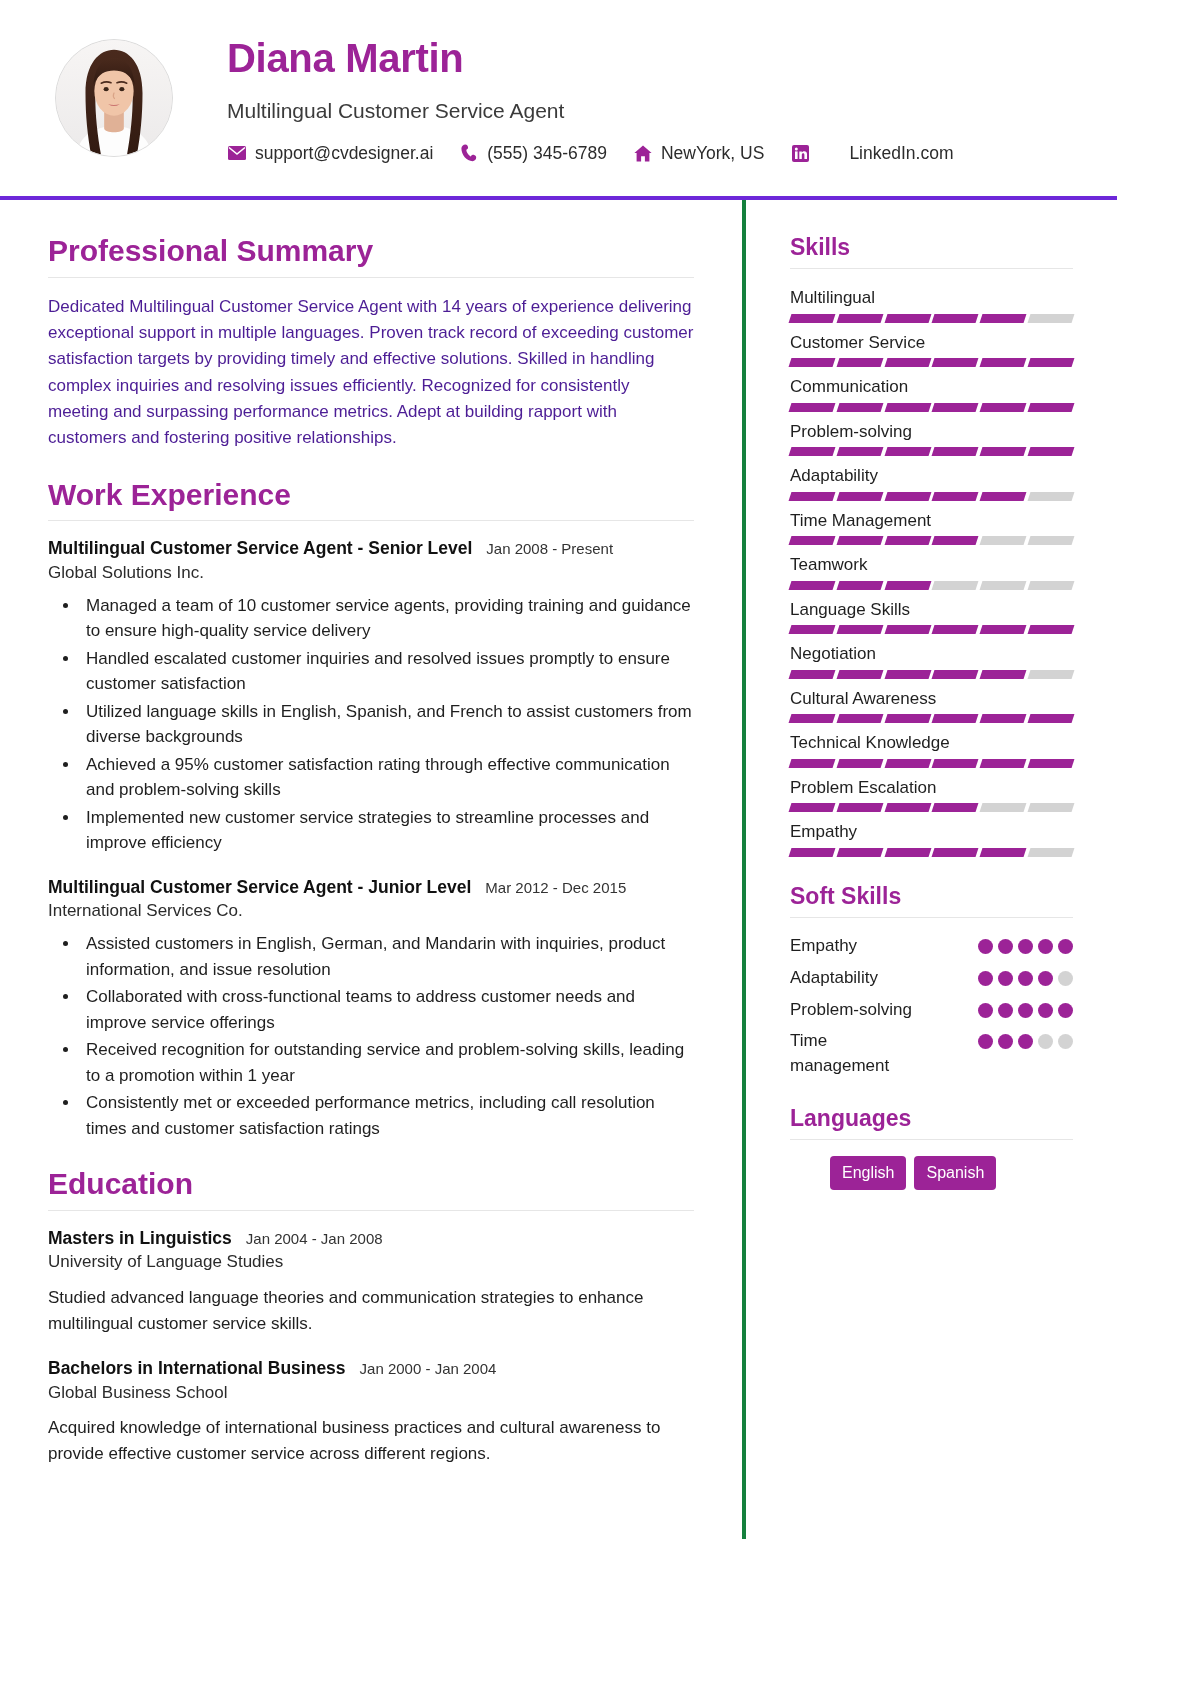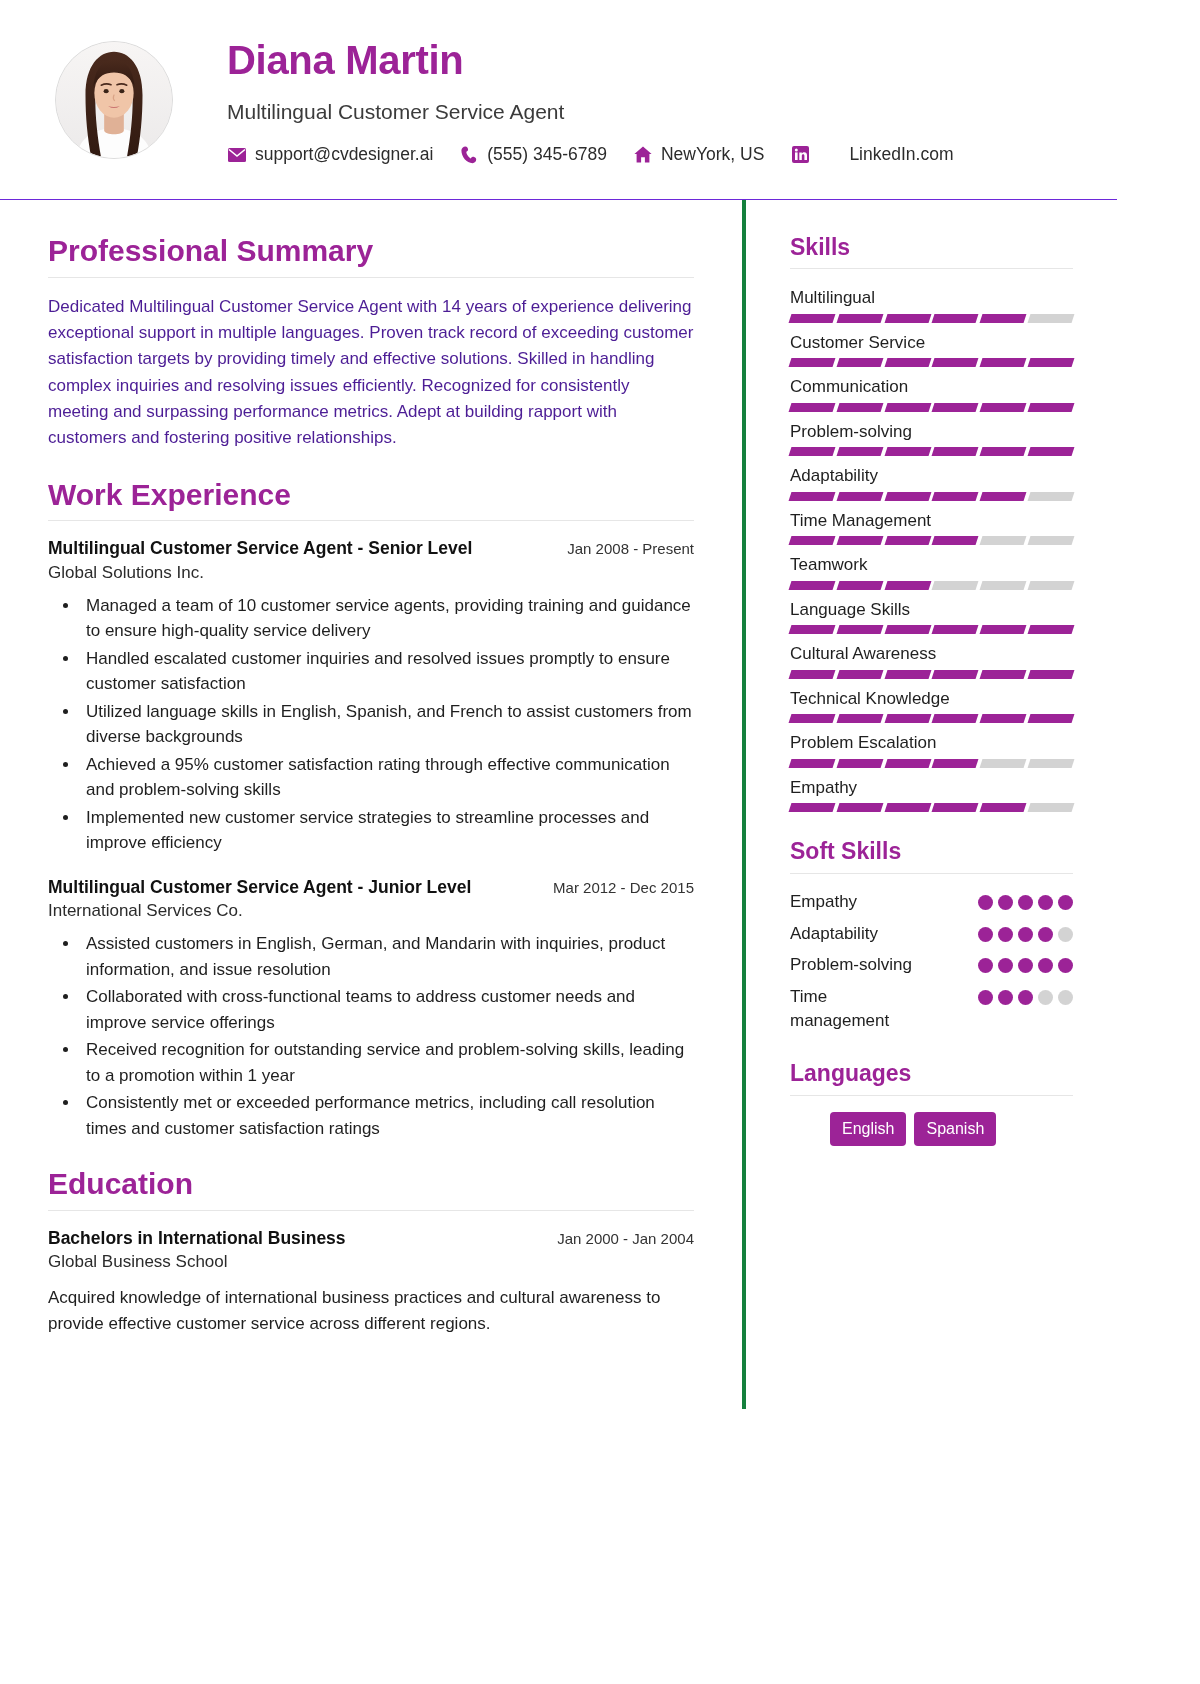--- a/index.html
+++ b/index.html
@@ -18,21 +18,21 @@
     background: #ffffff;
     position: relative;
     overflow: hidden;
   }
 
   
   .header {
     display: flex;
     align-items: center;
     padding: 22px 30px 22px 55px;
-    border-bottom: 1px solid #6d28d9;
+    border-bottom: 4px solid #6d28d9;
     min-height: 200px;
   }
 
   .avatar {
     width: 118px;
     height: 118px;
     border-radius: 50%;
     border: 1px solid #dcdcdc;
     overflow: hidden;
     flex: 0 0 auto;
@@ -140,21 +140,21 @@
     color: #4c1d95;
   }
 
   
   .entry { margin-bottom: 20px; }
   .entry:last-child { margin-bottom: 0; }
 
   .entry-head {
     display: flex;
     align-items: baseline;
-    justify-content: space-between;
+    gap: 14px;
   }
   .entry-role {
     font-size: 17.5px;
     font-weight: bold;
     color: #111111;
     line-height: 1.3;
   }
   .entry-date {
     font-size: 15px;
     color: #333333;
@@ -393,20 +393,28 @@
             <li>Received recognition for outstanding service and problem-solving skills, leading to a promotion within 1 year</li>
             <li>Consistently met or exceeded performance metrics, including call resolution times and customer satisfaction ratings</li>
           </ul>
         </div>
       </section>
 
       <section class="section">
         <h2 class="section-title">Education</h2>
         <div class="section-rule"></div>
 
+        <div class="entry">
+          <div class="entry-head">
+            <span class="entry-role">Masters in Linguistics</span>
+            <span class="entry-date">Jan 2004 - Jan 2008</span>
+          </div>
+          <div class="entry-org">University of Language Studies</div>
+          <p class="entry-desc">Studied advanced language theories and communication strategies to enhance multilingual customer service skills.</p>
+        </div>
 
         <div class="entry">
           <div class="entry-head">
             <span class="entry-role">Bachelors in International Business</span>
             <span class="entry-date">Jan 2000 - Jan 2004</span>
           </div>
           <div class="entry-org">Global Business School</div>
           <p class="entry-desc">Acquired knowledge of international business practices and cultural awareness to provide effective customer service across different regions.</p>
         </div>
       </section>
@@ -498,20 +506,31 @@
             </div>
             <div class="skill-item">
               <div class="skill-label">Language Skills</div>
               <div class="skill-bar">
                 <span class="seg on"></span>
                 <span class="seg on"></span>
                 <span class="seg on"></span>
                 <span class="seg on"></span>
                 <span class="seg on"></span>
                 <span class="seg on"></span>
+              </div>
+            </div>
+            <div class="skill-item">
+              <div class="skill-label">Negotiation</div>
+              <div class="skill-bar">
+                <span class="seg on"></span>
+                <span class="seg on"></span>
+                <span class="seg on"></span>
+                <span class="seg on"></span>
+                <span class="seg on"></span>
+                <span class="seg"></span>
               </div>
             </div>
             <div class="skill-item">
               <div class="skill-label">Cultural Awareness</div>
               <div class="skill-bar">
                 <span class="seg on"></span>
                 <span class="seg on"></span>
                 <span class="seg on"></span>
                 <span class="seg on"></span>
                 <span class="seg on"></span>

